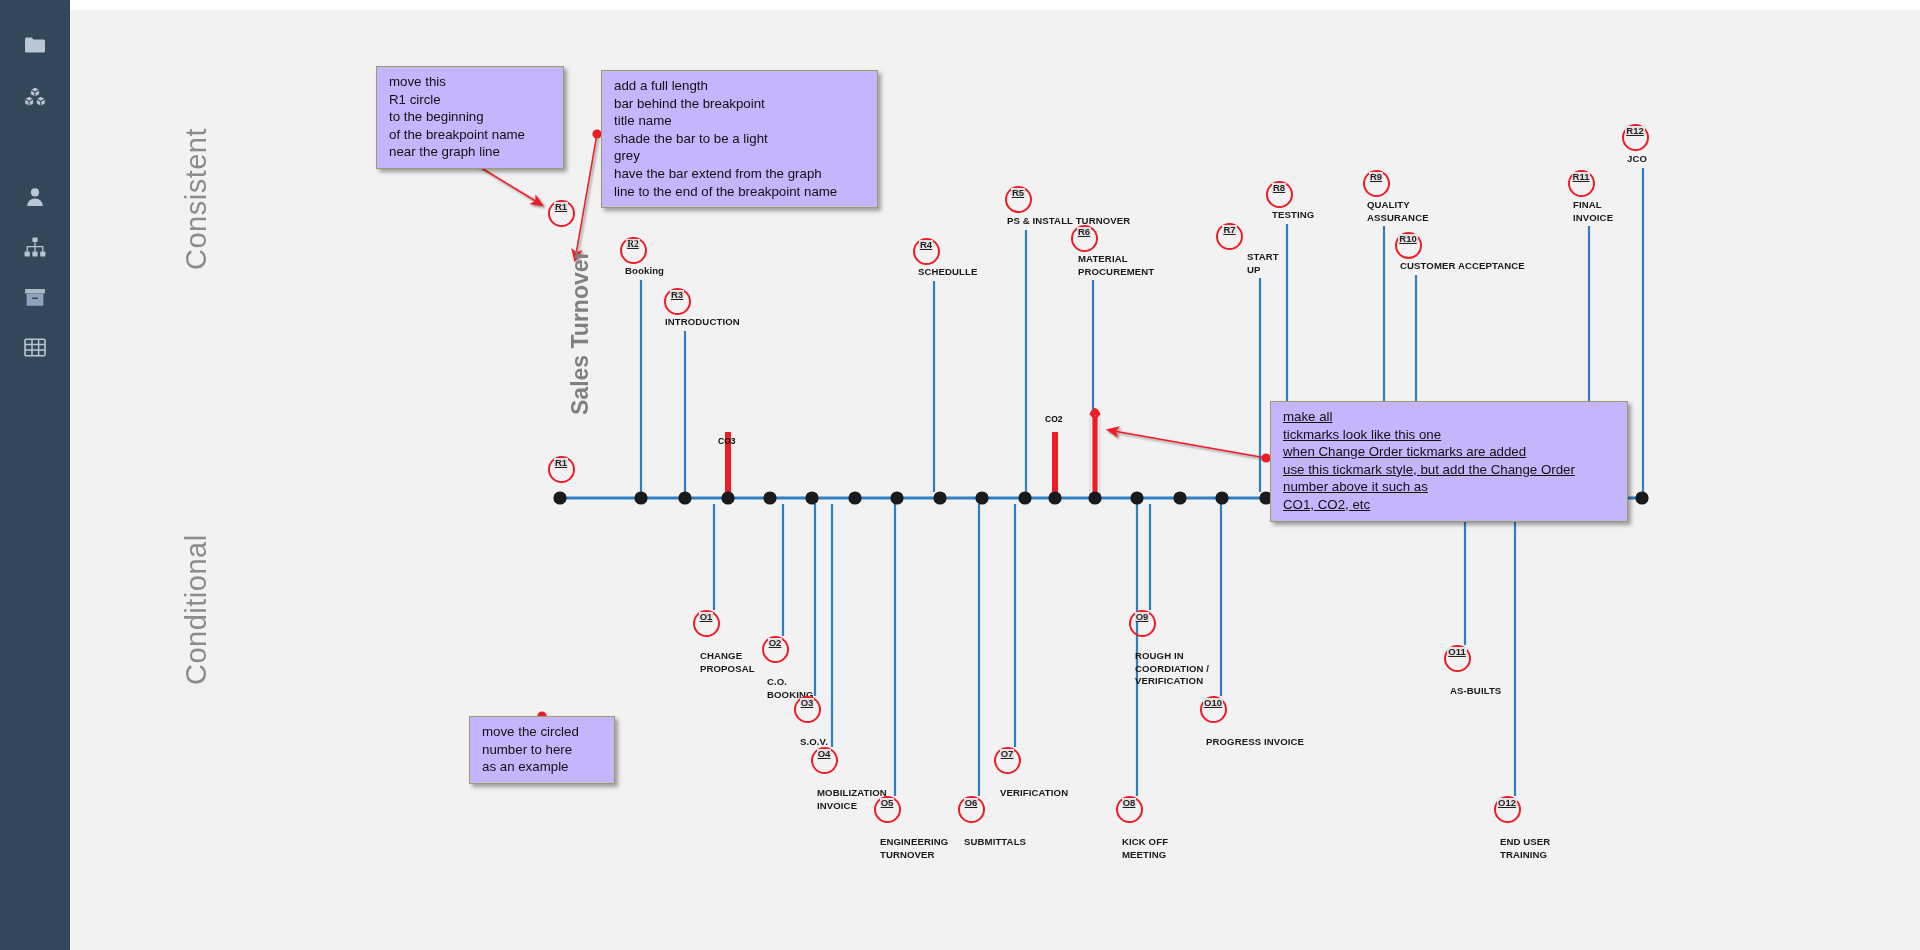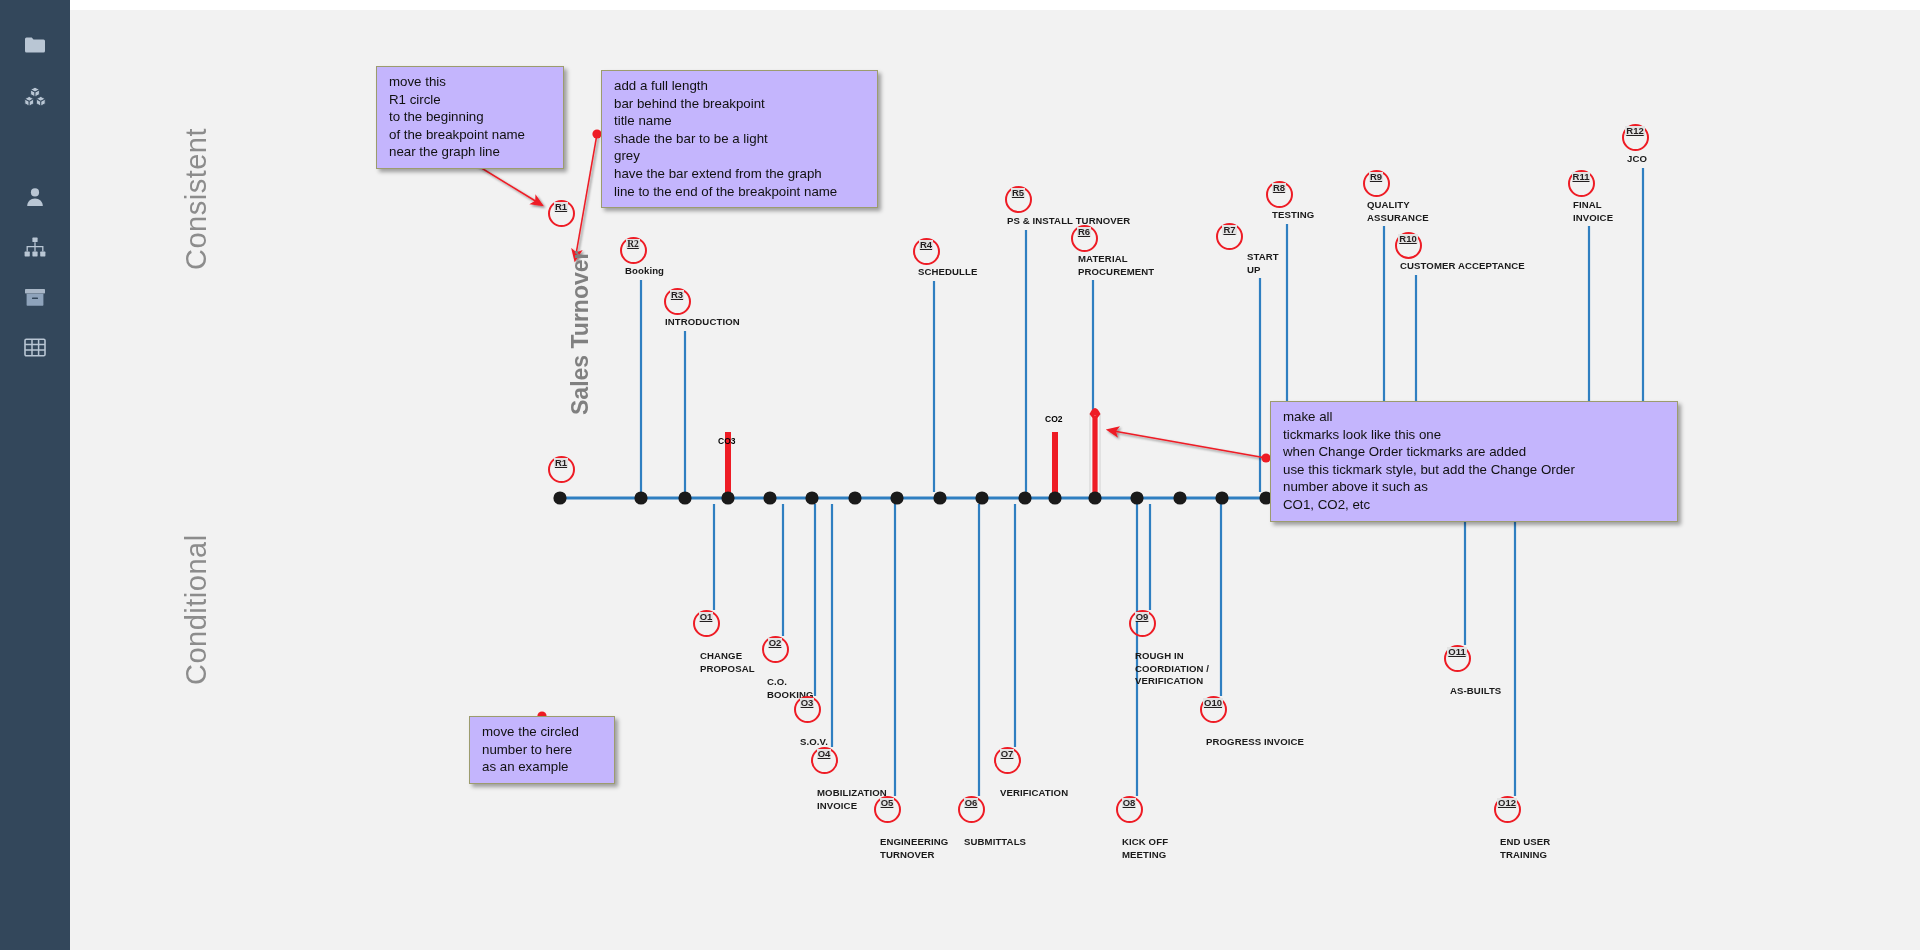--- a/index.html
+++ b/index.html
@@ -390,21 +390,21 @@
 to the beginning
 of the breakpoint name
 near the graph line</div>
       <div class="note" style="left: 531px; top: 60px; width: 277px; min-height: 132px;">add a full length
 bar behind the breakpoint
 title name
 shade the bar to be a light
 grey
 have the bar extend from the graph
 line to the end of the breakpoint name</div>
-      <div class="note" style="left: 1200px; top: 391px; width: 408px; min-height: 113px;">make all
+      <div class="note" style="left: 1200px; top: 391px; width: 358px; min-height: 113px; text-decoration: underline;">make all
 tickmarks look like this one
 when Change Order tickmarks are added
 use this tickmark style, but add the Change Order
 number above it such as
 CO1, CO2, etc</div>
       <div class="note" style="left: 399px; top: 706px; width: 146px; min-height: 62px;">move the circled
 number to here
 as an example</div>
     </div>
 

